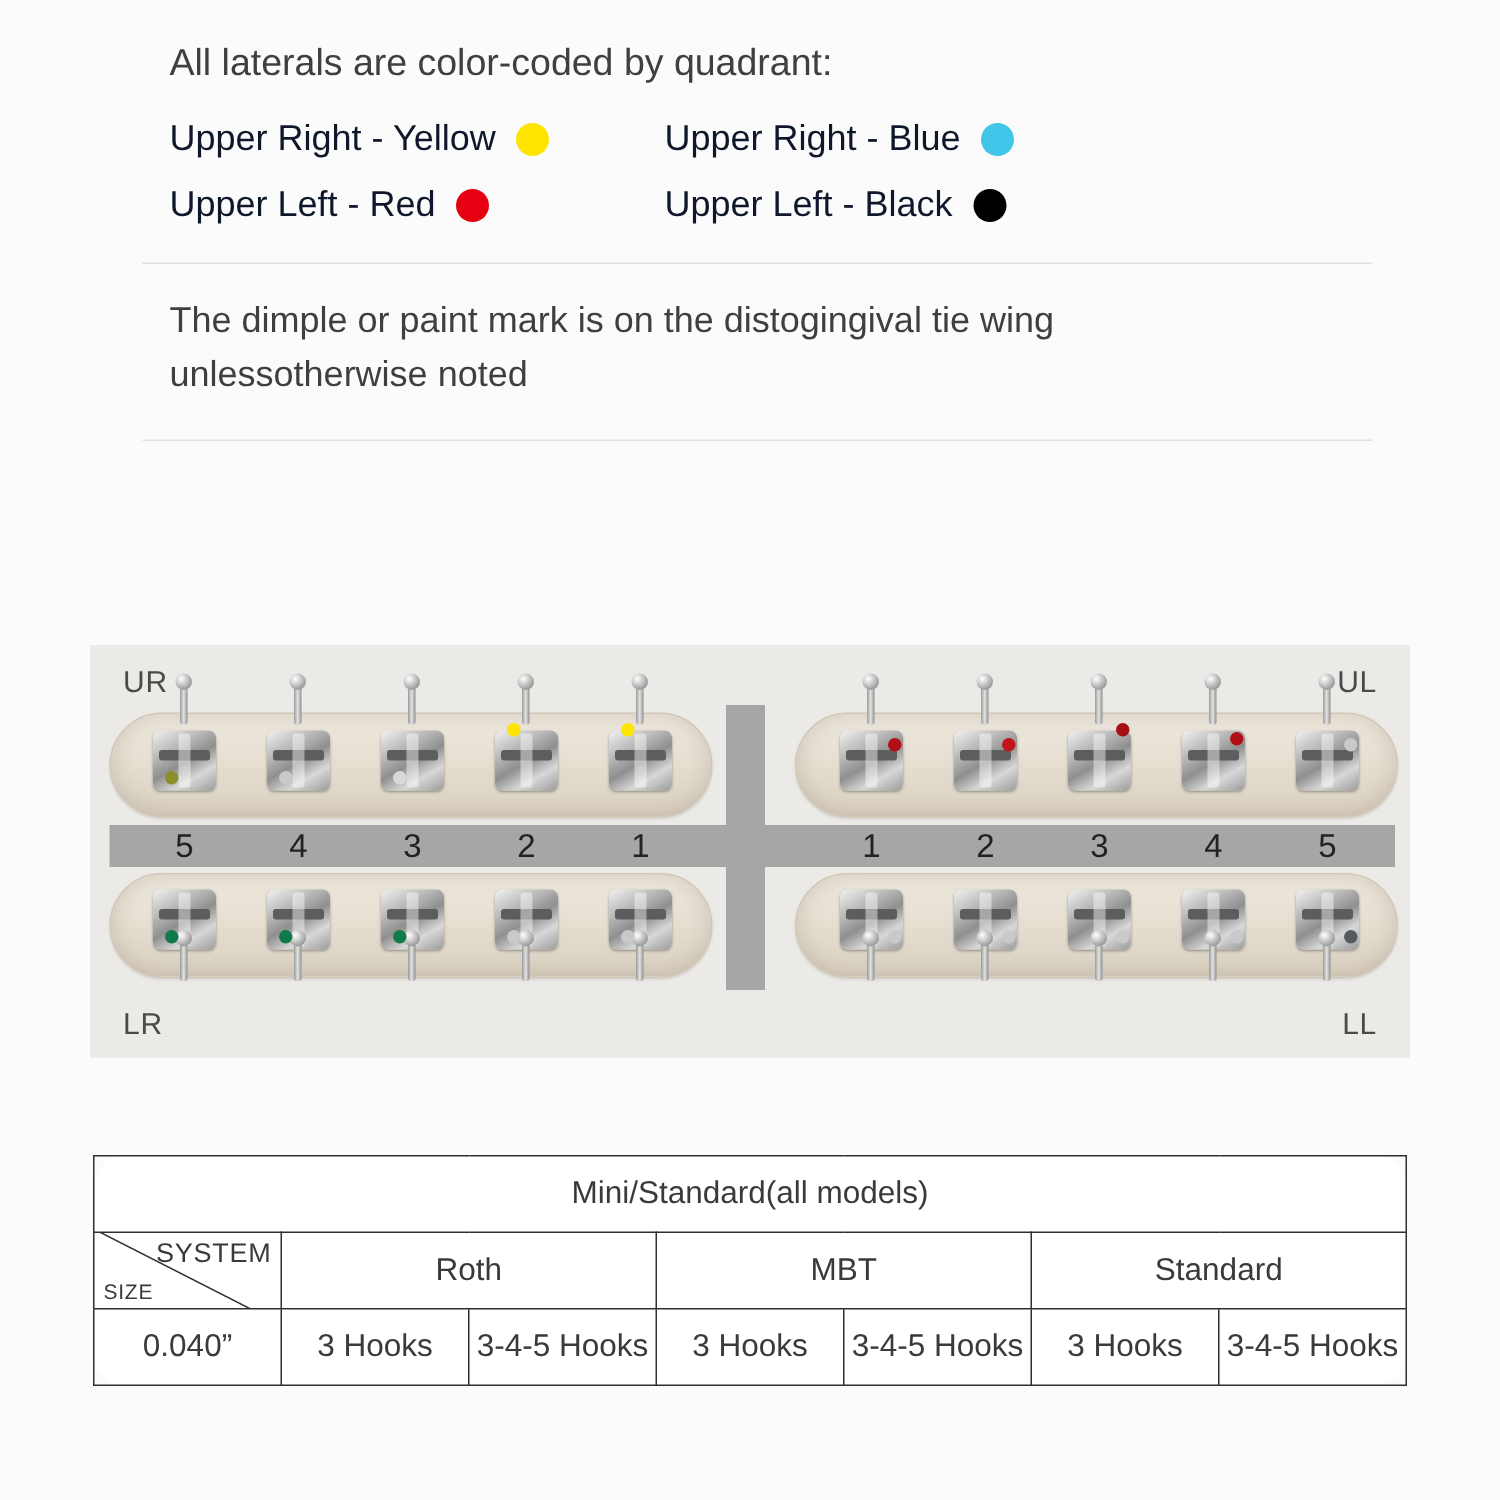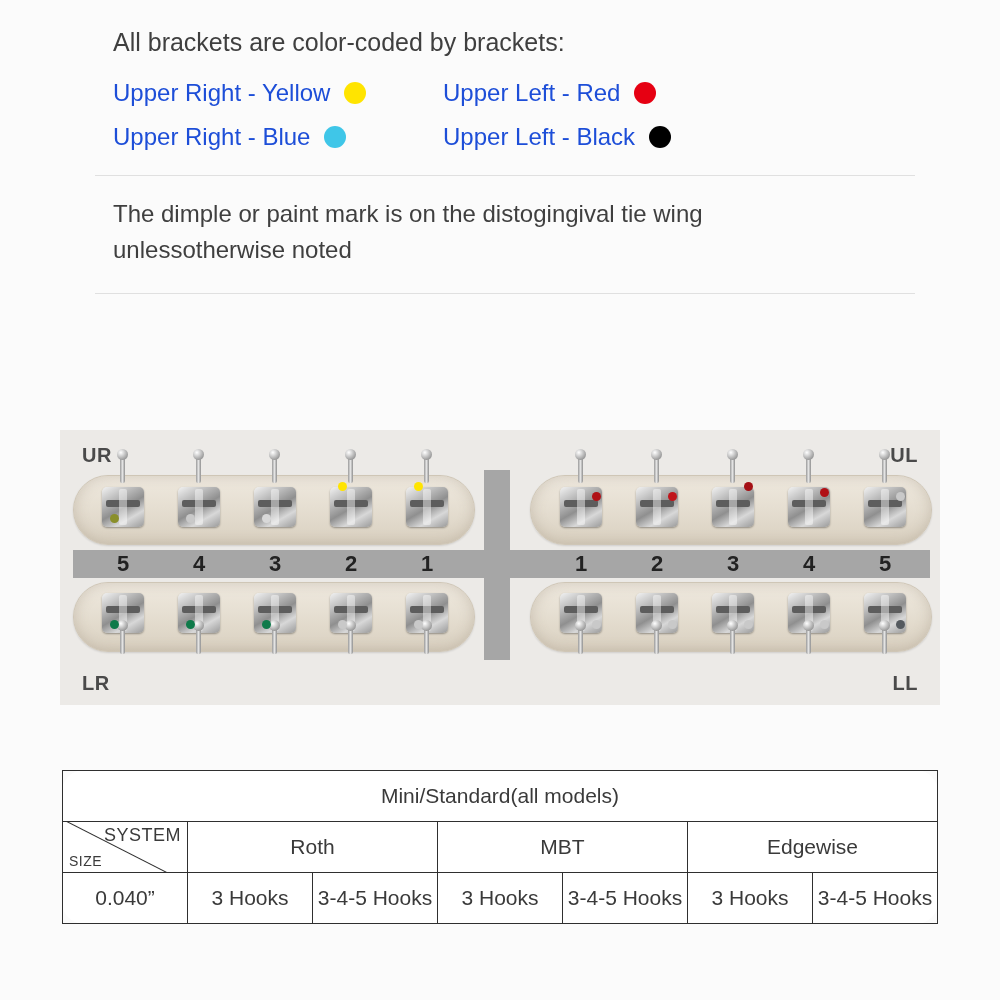--- a/index.html
+++ b/index.html
@@ -41,21 +41,21 @@
     display: grid;
     grid-template-columns: 330px 380px;
     grid-row-gap: 16px;
     padding-left: 18px;
   }
   .color-row {
     display: flex;
     align-items: center;
     gap: 14px;
     font-size: 24px;
-    color: #1d4ed8;
+    color: #0f172a;
     white-space: nowrap;
   }
   .dot {
     width: 22px;
     height: 22px;
     border-radius: 50%;
     display: inline-block;
     flex: none;
   }
   .rule {
@@ -72,21 +72,20 @@
   }
 
   
   .photo {
     position: absolute;
     left: 60px;
     top: 430px;
     width: 880px;
     height: 275px;
     background: #eceae7;
-    font-weight: bold;
   }
   .corner-label {
     position: absolute;
     font-size: 20px;
     color: #4a4a4a;
     letter-spacing: 0.5px;
   }
   .lab-ur { left: 22px;  top: 14px; }
   .lab-ul { right: 22px; top: 14px; }
   .lab-lr { left: 22px;  bottom: 10px; }
@@ -242,34 +241,34 @@
     letter-spacing: .5px;
   }
 </style>
 </head>
 <body>
 
 <div class="page">
 
   <div class="info">
 
-    <div class="headline">All brackets are color-coded by brackets:</div>
+    <div class="headline">All laterals are color-coded by quadrant:</div>
 
     <div class="color-grid">
       <div class="color-row">
         <span>Upper Right - Yellow</span>
         <span class="dot" style="background:#ffe400"></span>
       </div>
       <div class="color-row">
+        <span>Upper Right - Blue</span>
+        <span class="dot" style="background:#3fc6e8"></span>
+      </div>
+      <div class="color-row">
         <span>Upper Left - Red</span>
         <span class="dot" style="background:#e60012"></span>
-      </div>
-      <div class="color-row">
-        <span>Upper Right - Blue</span>
-        <span class="dot" style="background:#3fc6e8"></span>
       </div>
       <div class="color-row">
         <span>Upper Left - Black</span>
         <span class="dot" style="background:#000000"></span>
       </div>
     </div>
 
     <div class="rule"></div>
 
     <div class="para">
@@ -396,21 +395,21 @@
         <td class="title-cell" colspan="7">Mini/Standard(all models)</td>
       </tr>
       <tr>
         <td class="corner">
           <span class="diag"></span>
           <span class="sys">SYSTEM</span>
           <span class="siz">SIZE</span>
         </td>
         <td colspan="2">Roth</td>
         <td colspan="2">MBT</td>
-        <td colspan="2">Edgewise</td>
+        <td colspan="2">Standard</td>
       </tr>
       <tr>
         <td>0.040”</td>
         <td>3 Hooks</td>
         <td>3-4-5 Hooks</td>
         <td>3 Hooks</td>
         <td>3-4-5 Hooks</td>
         <td>3 Hooks</td>
         <td>3-4-5 Hooks</td>
       </tr>

